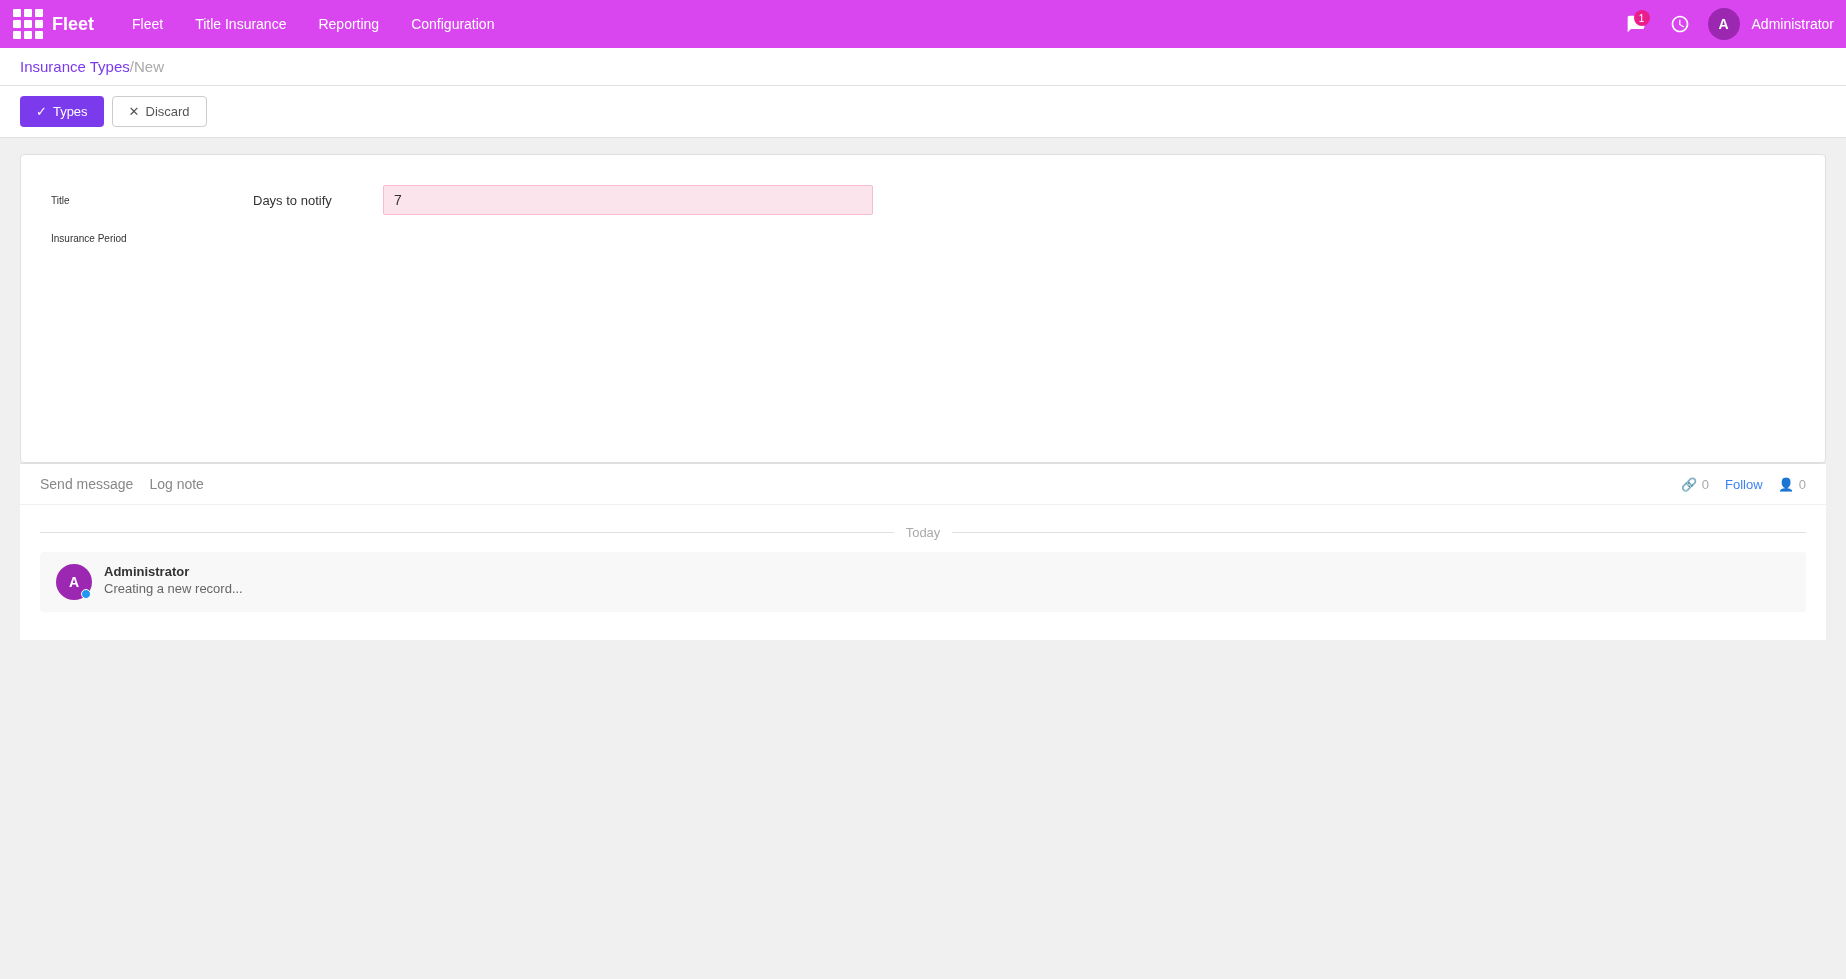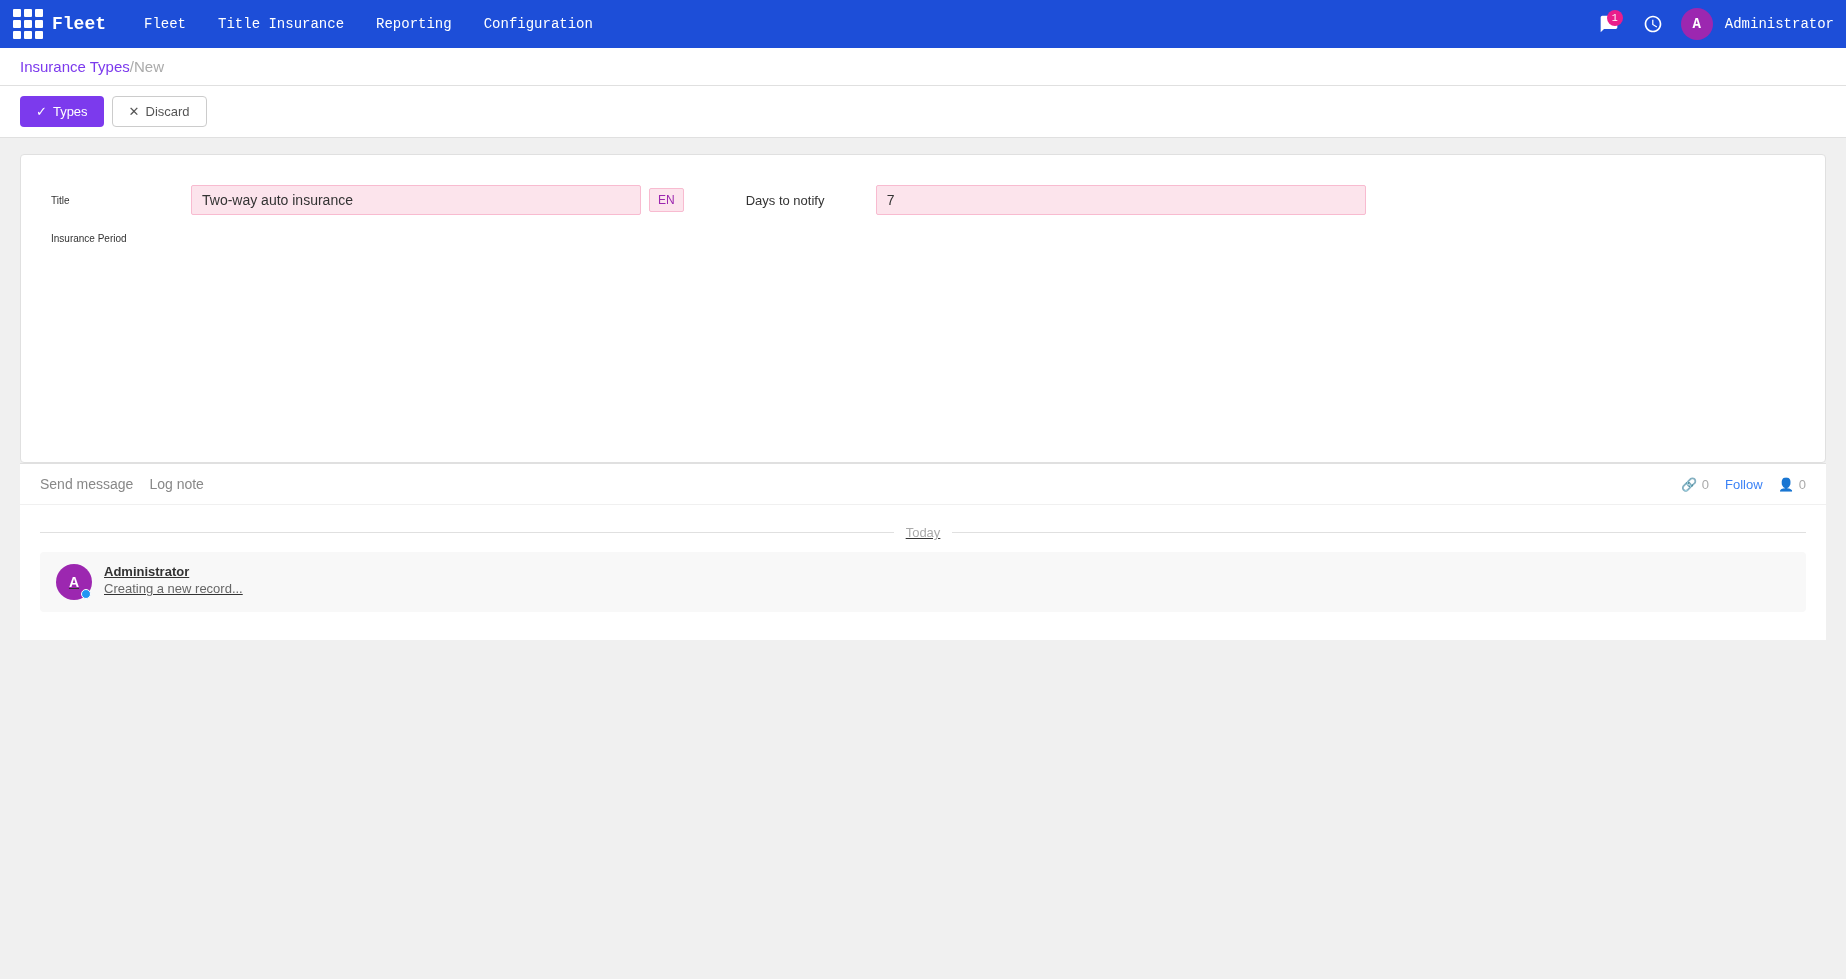--- a/index.html
+++ b/index.html
@@ -1,26 +1,25 @@
 <!DOCTYPE html>
 <html><head>
   <meta charset="utf-8">
   <style>
     * { box-sizing: border-box; margin: 0; padding: 0; }
     body { font-family: 'Segoe UI', Arial, sans-serif; font-size: 14px; background: #f0f0f0; color: #333; }
 
     
     .topbar {
-      background: #1d4ed8;
+      background: #d946ef;
       height: 48px;
       display: flex;
       align-items: center;
       padding: 0 12px;
       color: white;
-      font-family: Liberation Mono, monospace;
     }
     .topbar-apps {
       width: 32px; height: 32px;
       display: flex; align-items: center; justify-content: center;
       cursor: pointer; margin-right: 8px;
     }
     .topbar-apps-grid {
       display: grid; grid-template-columns: repeat(3,8px); gap: 3px;
     }
     .apps-dot { width: 8px; height: 8px; background: white; border-radius: 1px; }
@@ -143,21 +142,21 @@
     .chatter-right {
       margin-left: auto; display: flex; align-items: center; gap: 16px;
     }
     .chatter-meta {
       color: #aaa; font-size: 13px; display: flex; align-items: center; gap: 4px; cursor: pointer;
     }
     .follow-btn {
       color: #3b82f6; font-size: 13px; cursor: pointer; background: none; border: none;
     }
 
-    .timeline-section { padding: 8px 20px 20px; text-decoration: underline; }
+    .timeline-section { padding: 8px 20px 20px; }
     .timeline-date-divider {
       display: flex; align-items: center; gap: 12px;
       color: #aaa; font-size: 13px; margin: 12px 0;
     }
     .timeline-date-divider::before,
     .timeline-date-divider::after {
       content: ''; flex: 1; height: 1px; background: #e0e0e0;
     }
 
     .chat-message {
@@ -238,24 +237,20 @@
     <span>✕</span>
     <span>Discard</span>
   </button>
 </div>
 
 <div class="main-content">
   <div class="form-card">
 
     <div class="form-row">
       <span class="form-label">Title</span>
-      <div class="input-row-title">
-        <input class="form-input form-input-title" type="text" value="Two-way auto insurance" style="">
-        <span class="en-badge">EN</span>
-      </div>
       <div class="form-right-group">
         <span class="form-right-label">Days to notify</span>
         <input class="form-input form-input-days" type="text" value="7" style="">
       </div>
     </div>
 
     <div class="form-row">
       <span class="form-label">Insurance Period</span>
     </div>
 

